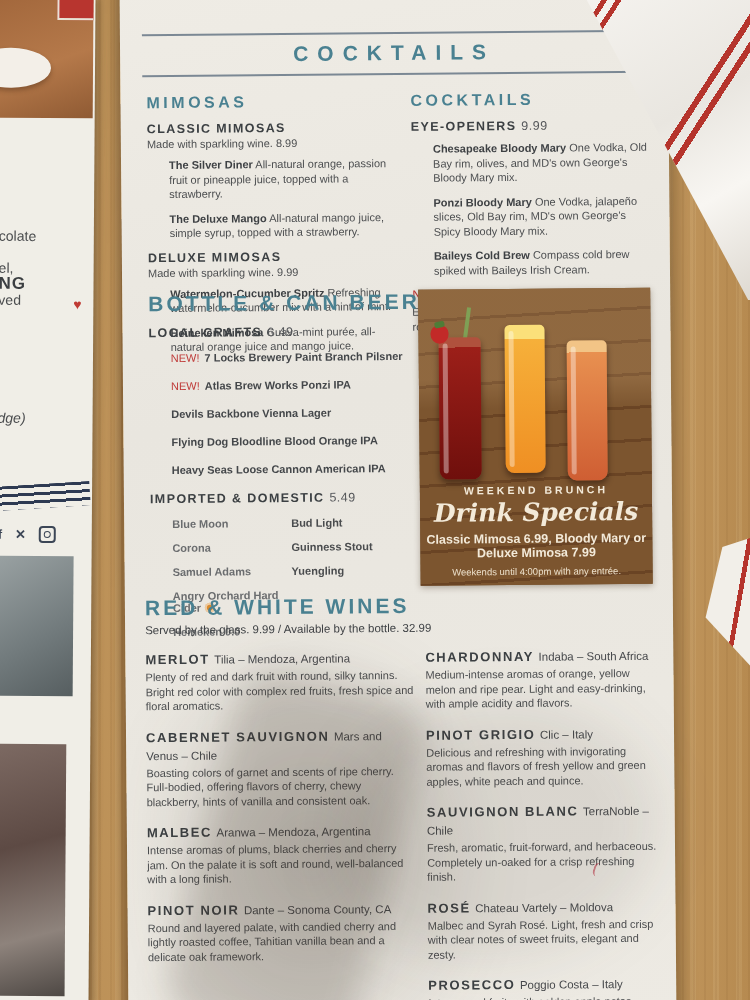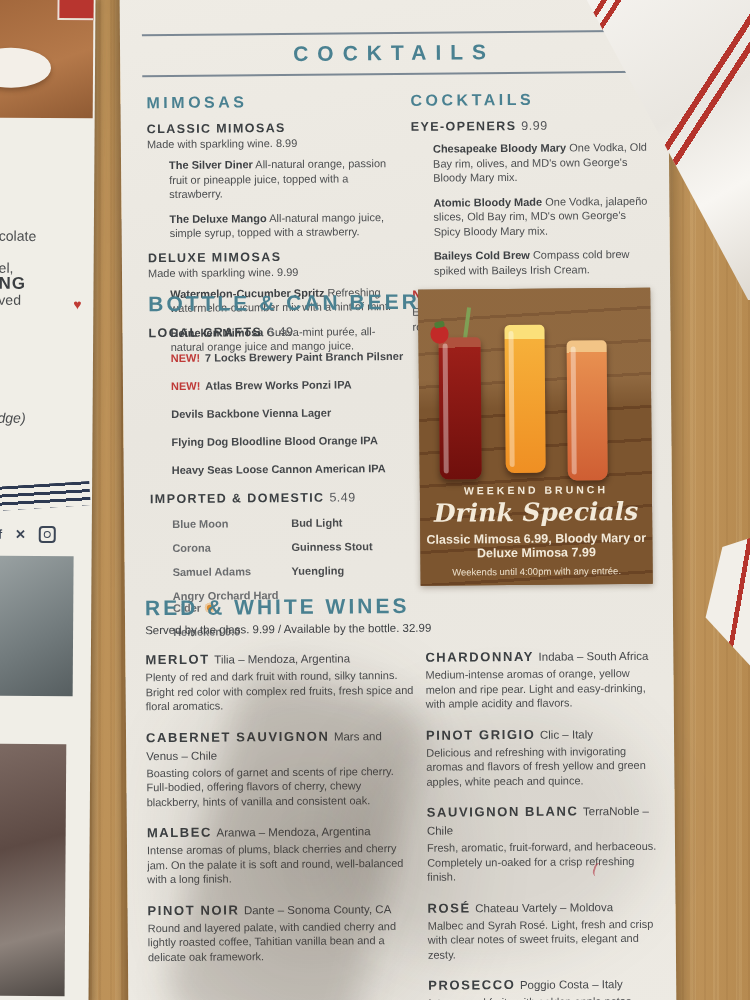--- a/index.html
+++ b/index.html
@@ -52,21 +52,21 @@
     border-top:2px solid #7b8894;border-bottom:2px solid #7b8894;padding:7px 0 8px;}
   .cock-header h1{margin:0;font-size:21px;letter-spacing:9px;color:#4a8191;font-weight:bold;}
   
   .tealhead{font-size:16px;letter-spacing:3.5px;color:#4a8191;font-weight:bold;margin:0 0 10px;}
   .tealhead.big{font-size:21px;letter-spacing:3px;}
   .subhead{font-size:12.5px;font-weight:bold;letter-spacing:1.4px;color:#3c4043;margin:0 0 2px;}
   .subhead .price{font-weight:normal;letter-spacing:.5px;color:#55575a;}
   .note{font-size:11px;margin:0 0 8px;color:#4c4e50;}
   .drink{font-size:11px;line-height:1.32;margin:0 0 10px 22px;color:#4c4e50;}
   .drink b{color:#3e4144;}
-  .badge{color:#bf3a38;font-weight:bold;}
+  .badge{color:#bf3a38;font-weight:normal;}
   .badge:not(:empty){margin-right:5px;}
   
   .col-mimosas{position:absolute;left:26px;top:120px;width:250px;}
   .col-cocktails{position:absolute;left:290px;top:120px;width:236px;}
   .margarita-name{font-size:13.5px;font-weight:bold;letter-spacing:1.6px;color:#3c4043;margin:10px 0 2px;}
   
   .beer-head{position:absolute;left:26px;top:318px;}
   .beers{position:absolute;left:26px;top:352px;width:260px;}
   .beer-item{font-size:11px;font-weight:bold;color:#44474a;margin:0 0 16px 22px;}
   .imp-cols{display:flex;margin-left:22px;}
@@ -166,21 +166,21 @@
       <p class="note">Made with sparkling wine. 9.99</p>
       <p class="drink"><b>Watermelon-Cucumber Spritz</b> <span>Refreshing watermelon-cucumber mix with a hint of mint.</span></p>
       <p class="drink"><b>Heineken Mimosa</b> <span>Guava-mint purée, all-natural orange juice and mango juice.</span></p>
     </div>
 
     <div class="col-cocktails">
       <h2 class="tealhead">COCKTAILS</h2>
       <p class="subhead"><span>EYE-OPENERS</span> <span class="price">9.99</span></p>
       <div style="height:6px"></div>
       <p class="drink"><b>Chesapeake Bloody Mary</b> <span>One Vodka, Old Bay rim, olives, and MD's own George's Bloody Mary mix.</span></p>
-      <p class="drink"><b>Atomic Bloody Made</b> <span>One Vodka, jalapeño slices, Old Bay rim, MD's own George's Spicy Bloody Mary mix.</span></p>
+      <p class="drink"><b>Ponzi Bloody Mary</b> <span>One Vodka, jalapeño slices, Old Bay rim, MD's own George's Spicy Bloody Mary mix.</span></p>
       <p class="drink"><b>Baileys Cold Brew</b> <span>Compass cold brew spiked with Baileys Irish Cream.</span></p>
       <p class="margarita-name"><span class="badge">NEW!</span><span>CLASSIC MARGARITA</span></p>
       <p class="drink" style="margin-left:0">El Jimador, lime, orange and agave, on the rocks. 7.99</p>
     </div>
 
     <div class="beer-head">
       <h2 class="tealhead big">BOTTLE &amp; CAN BEERS</h2>
     </div>
     <div class="beers">
       <p class="subhead"><span>LOCAL CRAFTS</span> <span class="price">6.49</span></p>

